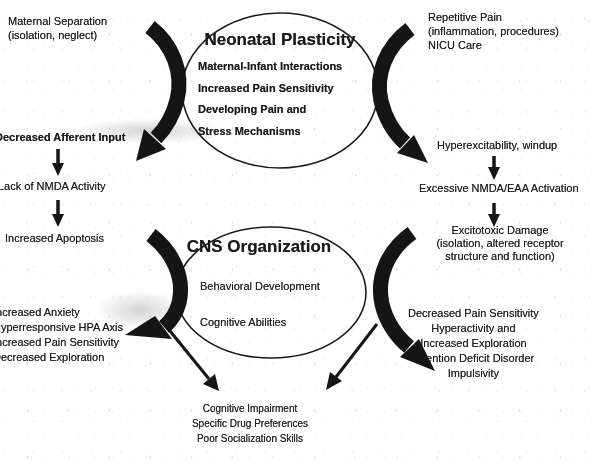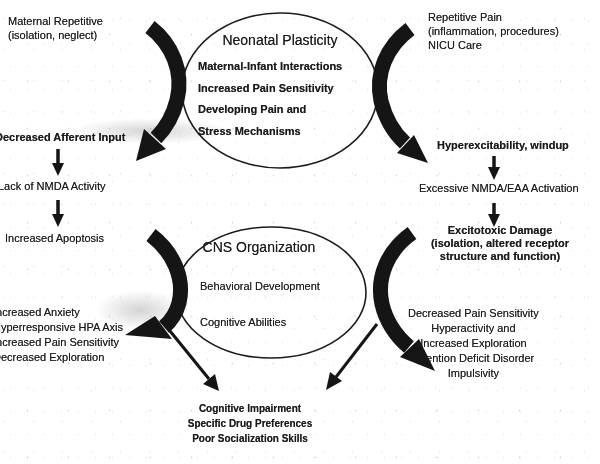--- a/index.html
+++ b/index.html
@@ -17,27 +17,27 @@
     background-position: 7px 11px, 19px 3px, 2px 9px;
     overflow: hidden;
     font-family: "Liberation Sans", sans-serif;
     font-size: 11px;
     color: #1b1b1b;
     line-height: 14px;
     text-shadow: 0 0 0.5px rgba(10,10,10,0.65);
   }
   .abs { position: absolute; }
   .bold { font-weight: bold; }
-  .center { text-align: center; font-weight: bold; }
+  .center { text-align: center; }
   svg.overlay { position:absolute; left:0; top:0; width:600px; height:464px; }
   .smudge {
     position:absolute; border-radius:50%;
     background: radial-gradient(ellipse, rgba(60,60,60,0.22), rgba(60,60,60,0) 70%);
   }
-  .el-title { font-size: 14px; font-weight: normal; }
+  .el-title { font-size: 17px; font-weight: bold; }
   .el-lines div { height: 21.6px; }
   .el-lines2 div { height: 22.5px; margin-top: 13px; }
   .lh15 div { height: 15px; }
   .final { font-size: 10px; line-height: 15px; }
 </style>
 </head>
 <body>
 
 <div class="canvas">
 
@@ -91,21 +91,21 @@
       <path d="M 170,331 L 209,379" stroke-width="3"></path>
         <polygon points="203,384 215,374 219,391" stroke="none"></polygon>
     </g>
     <g fill="#151515" stroke="#151515">
       <path d="M 377,324 L 336,377" stroke-width="3"></path>
         <polygon points="342,381 330,372 326,390" stroke="none"></polygon>
     </g>
   </svg>
 
   <div class="abs" style="left:8px; top:14px;">
-    <div>Maternal Repetitive</div>
+    <div>Maternal Separation</div>
     <div>(isolation, neglect)</div>
   </div>
 
   <div class="abs" style="left:428px; top:10px;">
     <div>Repetitive Pain</div>
     <div>(inflammation, procedures)</div>
     <div>NICU Care</div>
   </div>
 
   <div class="abs center el-title" style="left:182px; top:33px; width:196px;">Neonatal Plasticity</div>
@@ -113,21 +113,21 @@
     <div>Maternal-Infant Interactions</div>
     <div>Increased Pain Sensitivity</div>
     <div>Developing Pain and</div>
     <div>Stress Mechanisms</div>
   </div>
 
   <div class="abs bold" style="left:-5px; top:130px;">Decreased Afferent Input</div>
   <div class="abs" style="left:-2px; top:179px;">Lack of NMDA Activity</div>
   <div class="abs" style="left:5px; top:231px;">Increased Apoptosis</div>
 
-  <div class="abs" style="left:437px; top:138px;font-weight:bold;">Hyperexcitability, windup</div>
+  <div class="abs" style="left:437px; top:138px;">Hyperexcitability, windup</div>
   <div class="abs" style="left:419px; top:181px;">Excessive NMDA/EAA Activation</div>
   <div class="abs center" style="left:415px; top:224px; width:170px; line-height:13px;">
     <div>Excitotoxic Damage</div>
     <div>(isolation, altered receptor</div>
     <div>structure and function)</div>
   </div>
 
   <div class="abs center el-title" style="left:164px; top:240px; width:190px;">CNS Organization</div>
   <div class="abs el-lines2" style="left:200px; top:266px;">
     <div>Behavioral Development</div>

